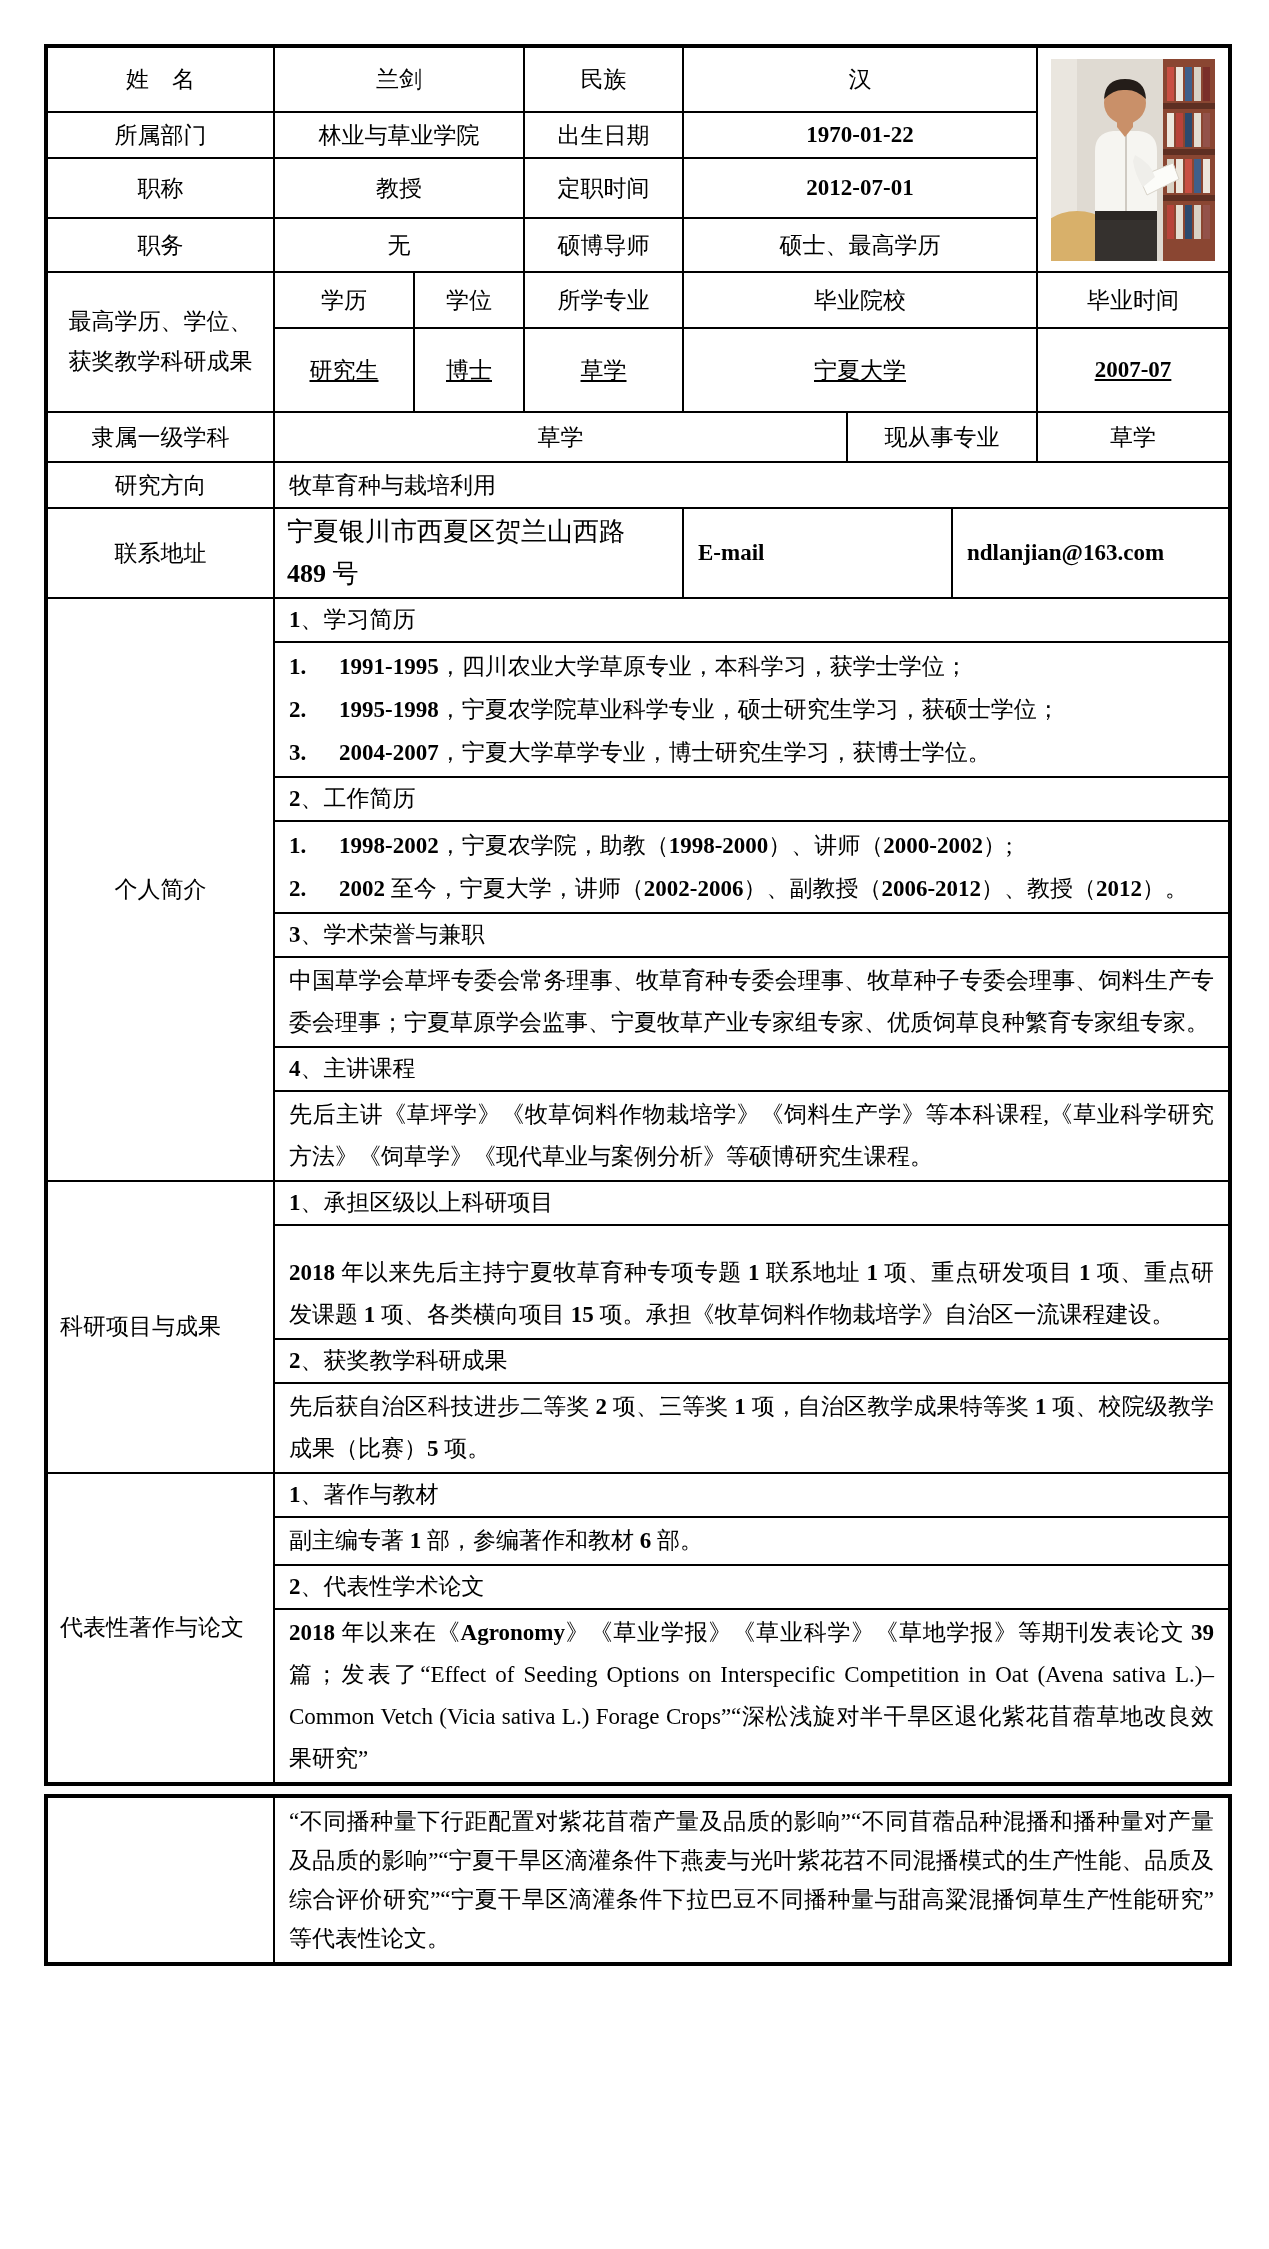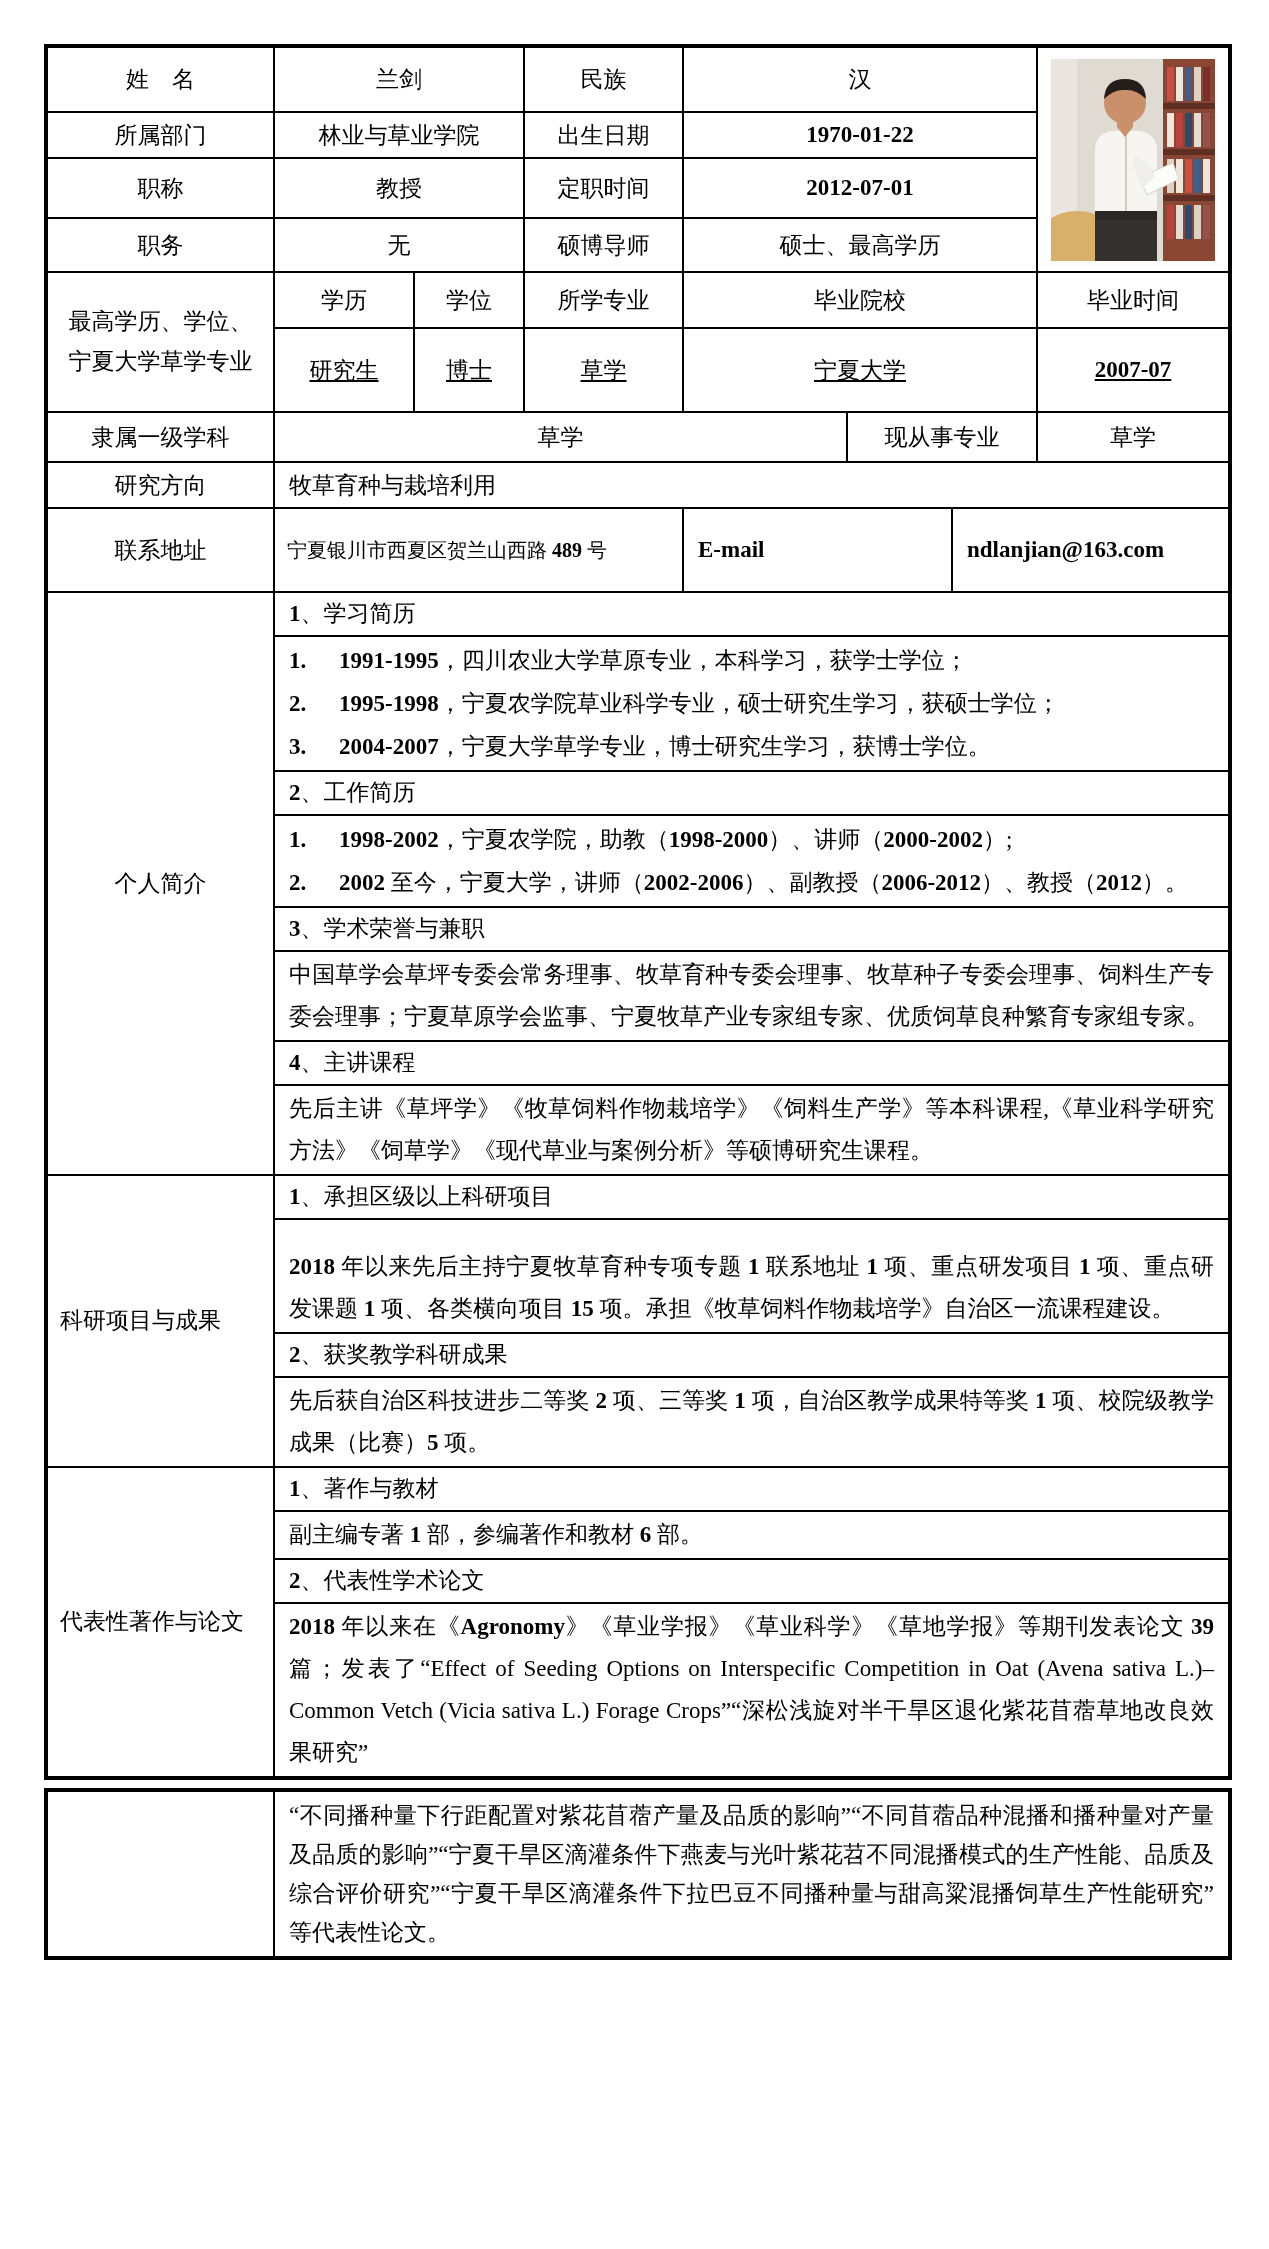--- a/index.html
+++ b/index.html
@@ -26,21 +26,21 @@
     font-size:23px;
     overflow:hidden;
     padding:0;
   }
   .bd{font-weight:bold;}
   
   tr.r1{height:66px;} tr.r2{height:46px;} tr.r3{height:60px;} tr.r4{height:54px;margin-top:44px;}
   tr.r5{height:56px;} tr.r6{height:84px;text-decoration:underline;} tr.r7{height:50px;} tr.r8{height:46px;} tr.r9{height:84px;}
   td.edu-lab{text-align:center;line-height:40px;padding:2px 10px;}
   td.left{text-align:left;padding:2px 14px;}
-  td.addr{text-align:left;padding:2px 12px;line-height:42px;font-size:20px;}
+  td.addr{text-align:left;padding:2px 12px;line-height:42px;font-size:26px;}
   td.email-val{text-align:left;padding:2px 0 2px 14px;font-weight:bold;}
   td.email-val .wrapbox{width:212px;word-break:break-all;line-height:42px;text-align:left;}
   
   td.sec-label{text-align:left;padding:0 12px;line-height:44px;}
   td[data-name="section-label-profile_intro"]{text-align:center;}
   td.content{text-align:left;padding:2px 14px;}
   td.content.header{height:38px;line-height:38px;}
   td.content.para{line-height:42px;text-align:justify;}
   td.content.para.pad-top{padding-top:26px;}
   .li{display:flex;line-height:43px;}
@@ -130,21 +130,21 @@
         <td data-name="title-date-label">定职时间</td>
         <td colspan="3" class="bd" data-name="title-date-value">2012-07-01</td>
       </tr>
       <tr class="r4" data-name="row-position">
         <td data-name="position-label">职务</td>
         <td colspan="2" data-name="position-value">无</td>
         <td data-name="supervisor-label">硕博导师</td>
         <td colspan="3" data-name="supervisor-value">硕士、最高学历</td>
       </tr>
       <tr class="r5" data-name="row-education-header">
-        <td class="edu-lab" rowspan="2" data-name="education-label">最高学历、学位、宁夏大学草学专业</td>
+        <td class="edu-lab" rowspan="2" data-name="education-label">最高学历、学位、获奖教学科研成果</td>
         <td data-name="education-header-degree-type">学历</td>
         <td data-name="education-header-degree">学位</td>
         <td data-name="education-header-major">所学专业</td>
         <td colspan="3" data-name="education-header-school">毕业院校</td>
         <td data-name="education-header-date">毕业时间</td>
       </tr>
       <tr class="r6" data-name="row-education-values">
         <td data-name="education-degree-type">研究生</td>
         <td data-name="education-degree">博士</td>
         <td data-name="education-major">草学</td>

